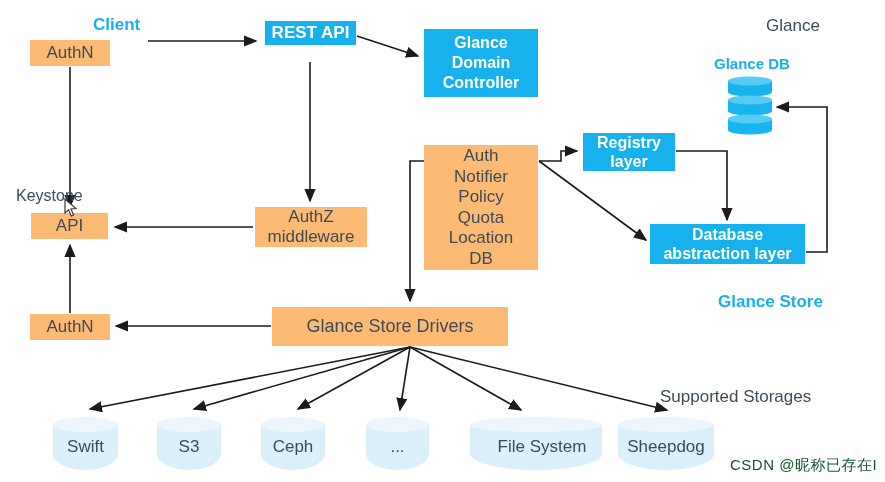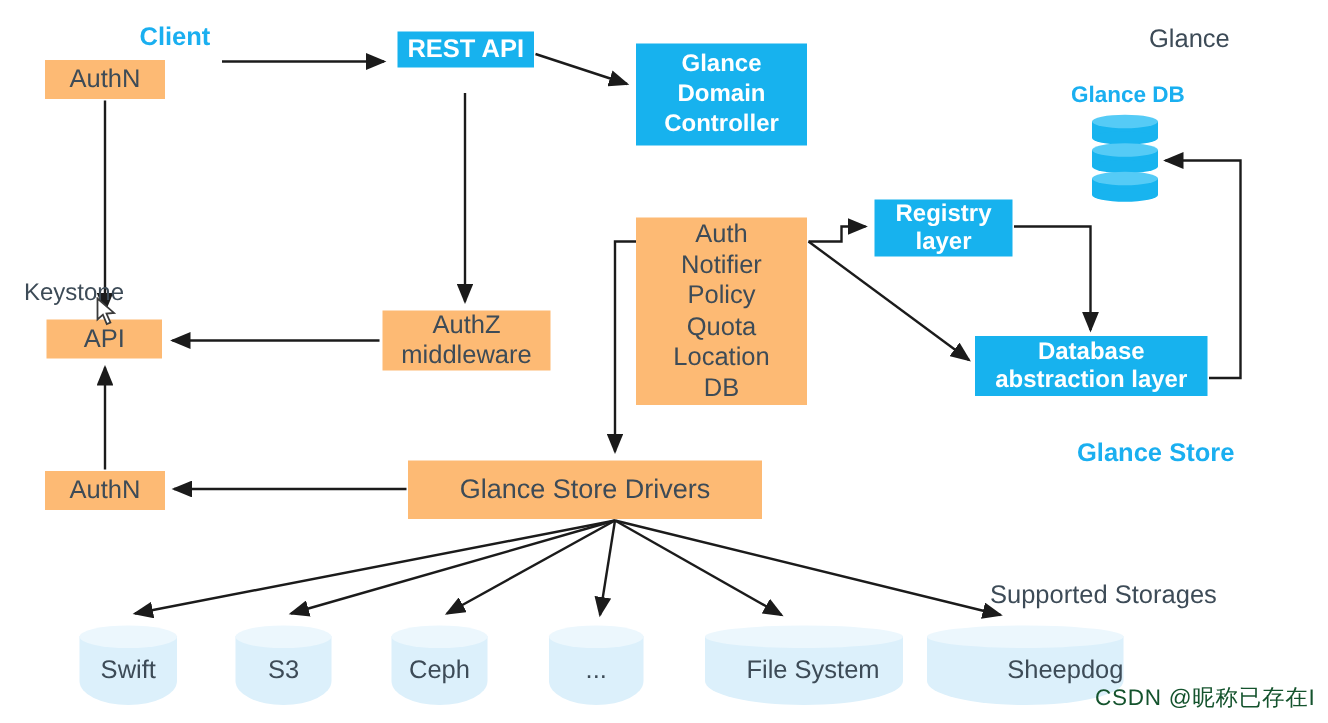--- a/index.html
+++ b/index.html
@@ -146,21 +146,21 @@
   </div>
   <div class="cyl" style="left:261px;top:424px;width:64px;height:46px;">
     <span>Ceph</span>
   </div>
   <div class="cyl" style="left:366px;top:424px;width:63px;height:46px;">
     <span>...</span>
   </div>
   <div class="cyl" style="left:470px;top:424px;width:120px;height:46px;padding-left:12px;">
     <span>File System</span>
   </div>
-  <div class="cyl" style="left:618px;top:424px;width:131px;height:46px;justify-content:flex-end;">
+  <div class="cyl" style="left:618px;top:424px;width:96px;height:46px;">
     <span>Sheepdog</span>
   </div>
 
   <svg class="abs" style="left:64px;top:198px;" width="15" height="20" viewBox="0 0 15 20">
     <path d="M1,1 L1,15 L4.6,11.8 L7.2,18 L9.6,17 L7,11 L12,10.6 Z" fill="#ffffff" stroke="#3a3a3a" stroke-width="1.2"></path>
   </svg>
 
   <div class="watermark">CSDN @昵称已存在I</div>
 
 </div>

